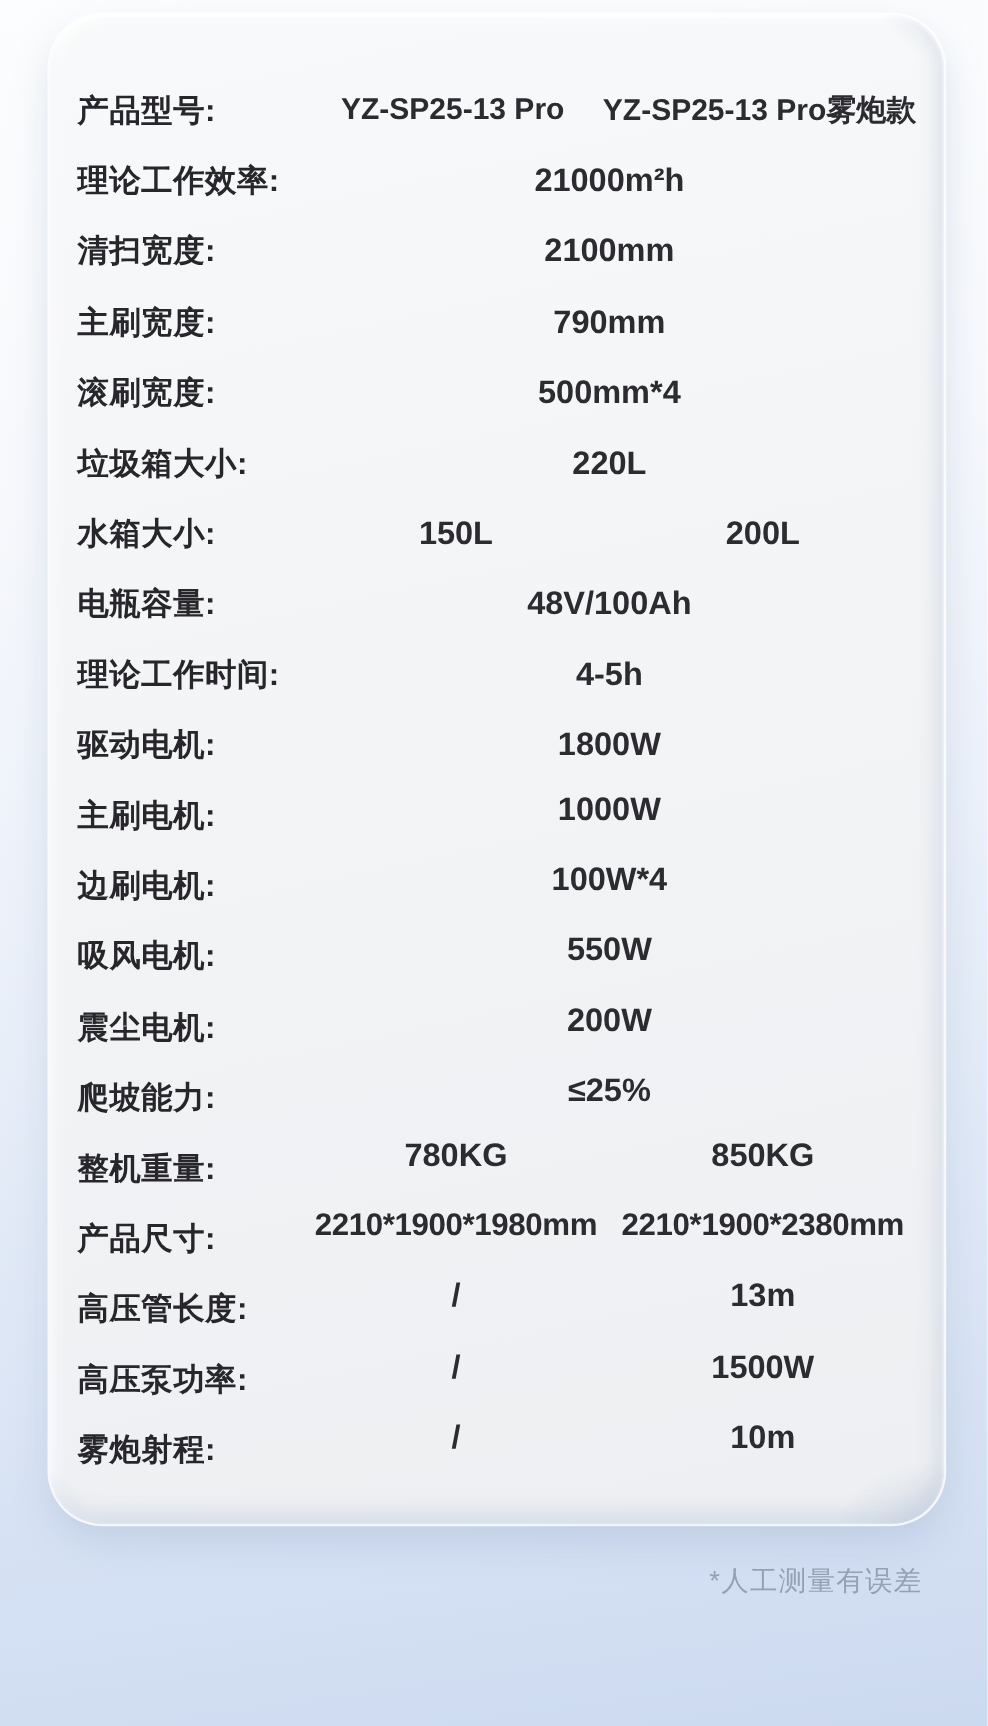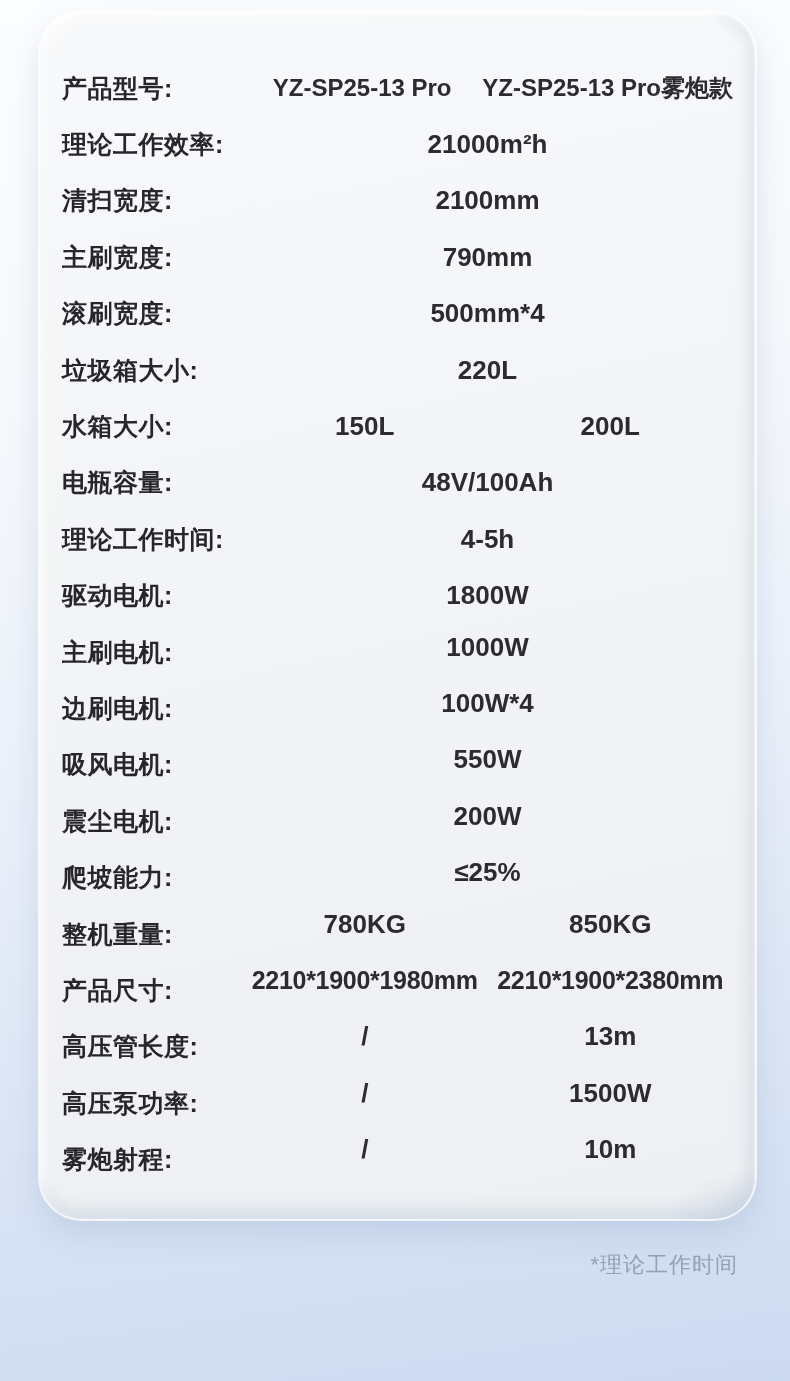--- a/index.html
+++ b/index.html
@@ -175,14 +175,14 @@
         </div>
         <div class="row">
           <div class="label">雾炮射程:</div>
           <div class="vals">
             <div class="val col">/</div>
             <div class="val col">10m</div>
           </div>
         </div>
       </div>
   </div>
-  <div class="footnote">*理论工作时间</div>
+  <div class="footnote">*人工测量有误差</div>
 </div>
 
 </body></html>

